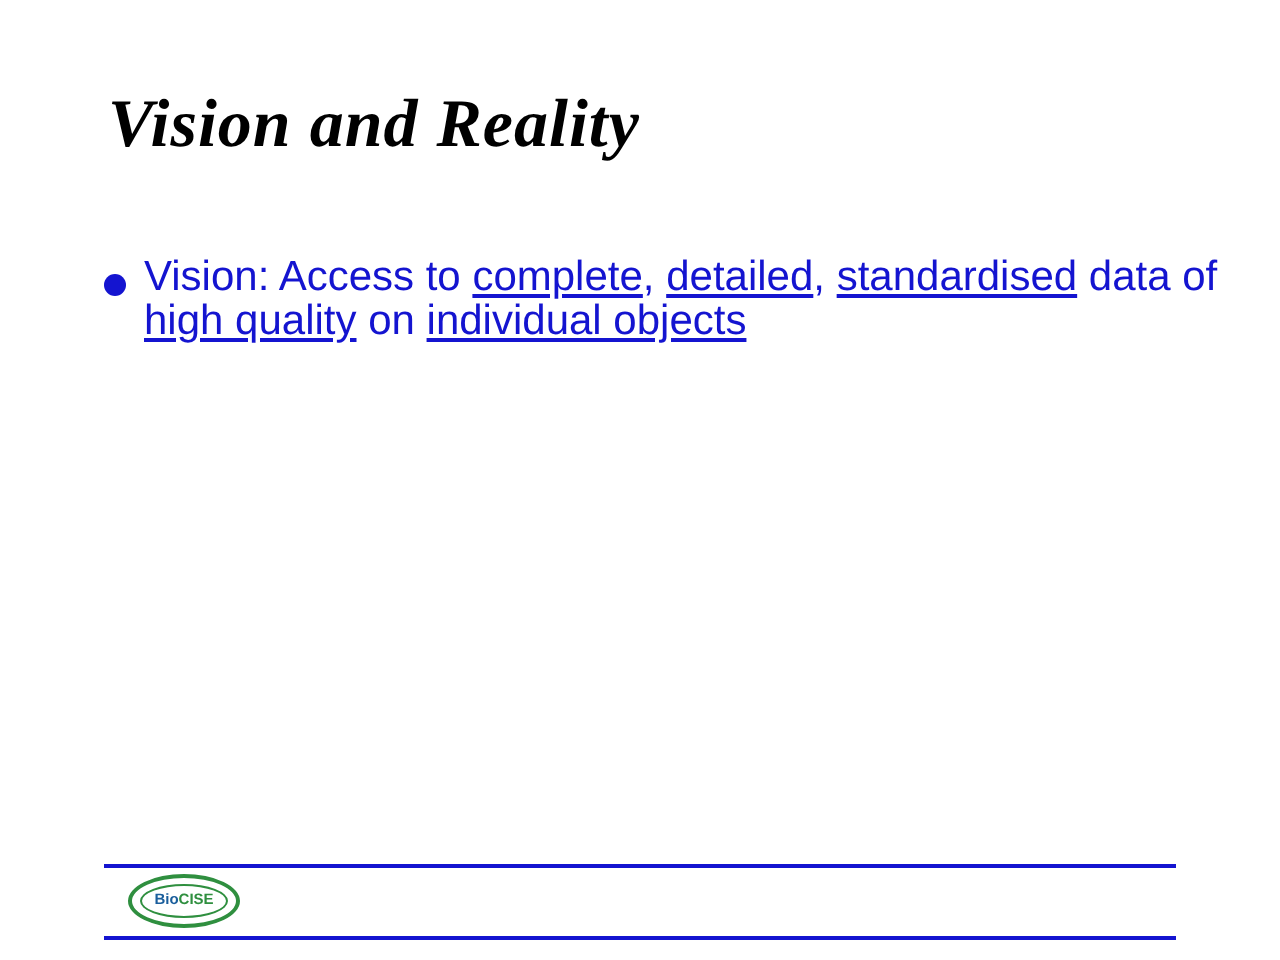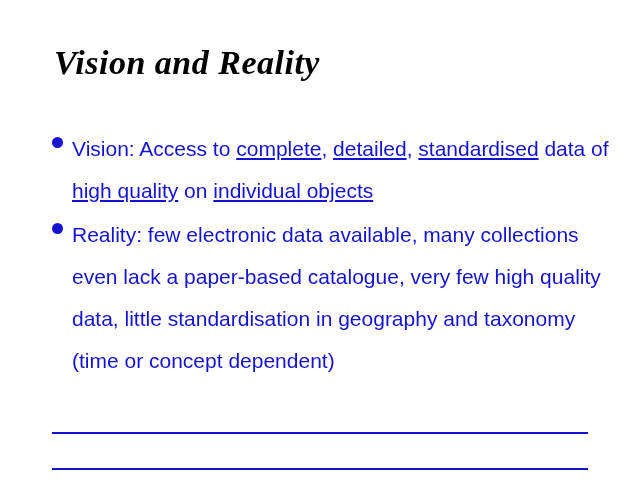--- a/index.html
+++ b/index.html
@@ -30,21 +30,21 @@
     color: #000000;
     letter-spacing: 0.5px;
   }
   .body-list {
     position: absolute;
     left: 52px;
     top: 128px;
     width: 560px;
     color: #1414d0;
     font-size: 21px;
-    line-height: 42px;
+    line-height: 22px;
   }
   .bullet-row {
     display: flex;
     align-items: flex-start;
     margin-bottom: 2px;
   }
   .bullet-marker {
     flex: 0 0 auto;
     width: 20px;
     padding-top: 9px;
@@ -139,28 +139,27 @@
 
   <div class="body-list">
 
     <div class="bullet-row">
       <span class="bullet-marker">
           <span class="dot"></span>
         </span>
       <span class="bullet-text"><span>Vision: Access to </span><span class="u">complete</span><span>, </span><span class="u">detailed</span><span>, </span><span class="u">standardised</span><span> data of </span><span class="u">high quality</span><span> on </span><span class="u">individual objects</span></span>
     </div>
 
-    <div class="bullet-row">
-      <span class="bullet-marker">
-          <span class="dot"></span>
-        </span>
-      <span class="bullet-text">Reality: few electronic data available, many collections even lack a paper-based catalogue, very few high quality data, little standardisation in geography and taxonomy (time or concept dependent)</span>
-    </div>
 
   </div>
 
   <div class="footer-rule-top"></div>
 
+  <div class="logo">
+    <span class="logo-ellipse"></span>
+    <span class="logo-inner"></span>
+    <span class="logo-text"><span>Bio</span><span class="hl">CISE</span></span>
+  </div>
 
 
   <div class="footer-rule-bottom"></div>
 
 </div>
 
 </body></html>

